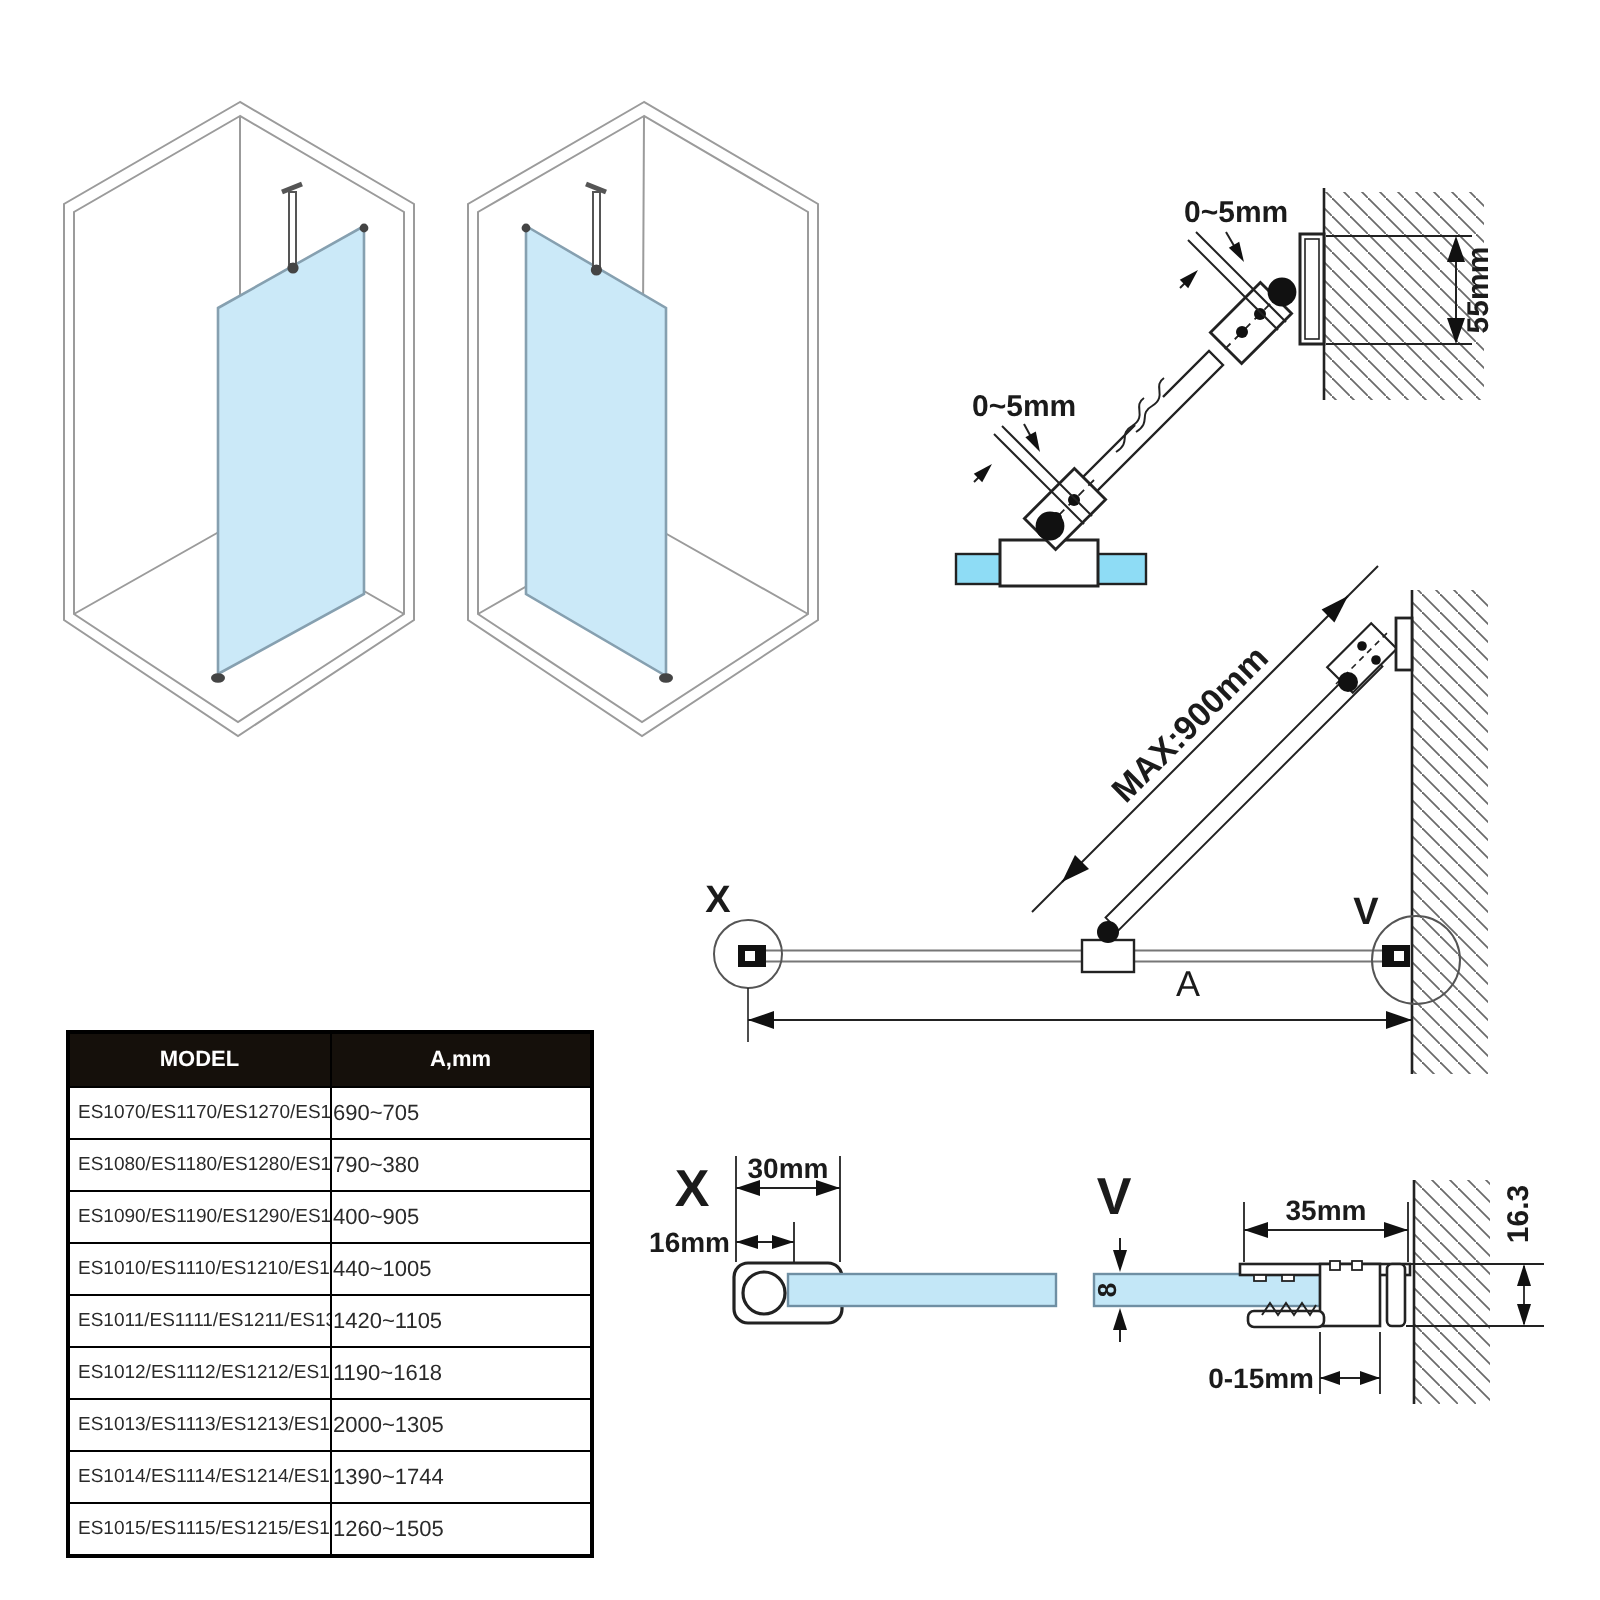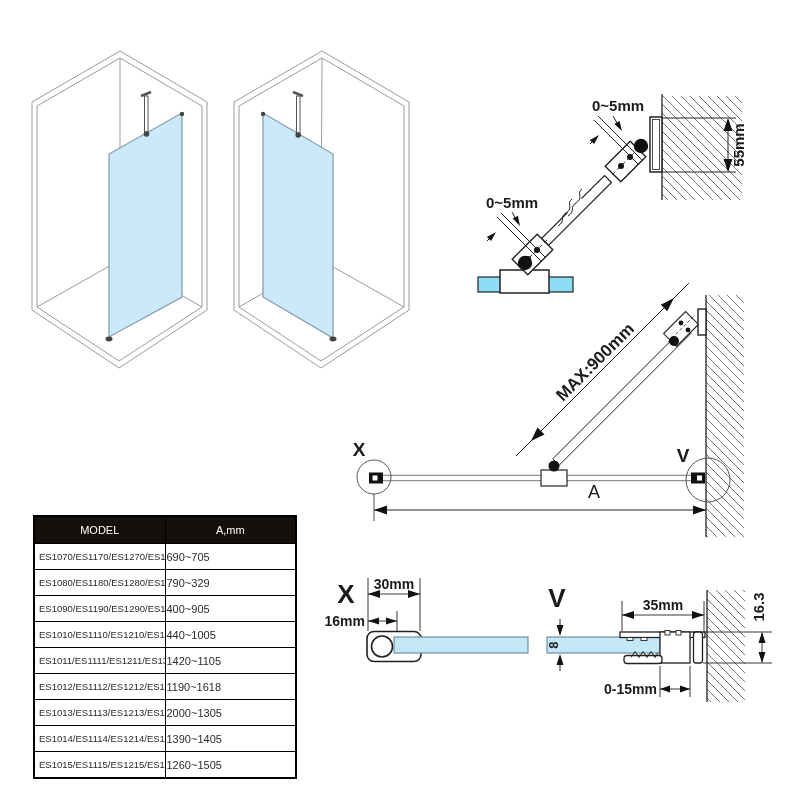--- a/index.html
+++ b/index.html
@@ -8,21 +8,21 @@
   #drawing{position:absolute;left:0;top:0;}
   svg text{font-family:"Liberation Sans",sans-serif;fill:#1b1b1b;}
   .dimtxt{font-weight:bold;font-size:15px;}
   .dimtxt14{font-weight:bold;font-size:14px;}
   .biglbl{font-weight:bold;font-size:26px;}
   .midlbl{font-weight:bold;font-size:19px;}
   
   #model-table{position:absolute;left:33px;top:515px;width:264px;border-collapse:collapse;
                border:2px solid #000;table-layout:fixed;}
   #model-table th,#model-table td{border:1px solid #000;overflow:hidden;white-space:nowrap;}
-  #model-table th{background:#15100b;color:#fff;font-size:11px;font-weight:normal;height:24px;}
+  #model-table th{background:#15100b;color:#fff;font-size:11px;font-weight:bold;height:24px;}
   #model-table td{height:23px;color:#2a2a2a;}
   #model-table td.model-cell{font-size:9.5px;padding-left:4px;text-align:left;width:180px;}
   #model-table td.value-cell{font-size:11px;width:80px;}
 </style>
 </head>
 <body>
 
 <div id="stage">
 
 <svg id="drawing" width="800" height="800" viewBox="0 0 800 800">
@@ -251,21 +251,21 @@
       <th>A,mm</th>
     </tr>
   </thead>
   <tbody>
     <tr>
       <td class="model-cell">ES1070/ES1170/ES1270/ES1370/ES1570</td>
       <td class="value-cell">690~705</td>
     </tr>
     <tr>
       <td class="model-cell">ES1080/ES1180/ES1280/ES1380/ES1580</td>
-      <td class="value-cell">790~329</td>
+      <td class="value-cell">790~380</td>
     </tr>
     <tr>
       <td class="model-cell">ES1090/ES1190/ES1290/ES1390/ES1590</td>
       <td class="value-cell">400~905</td>
     </tr>
     <tr>
       <td class="model-cell">ES1010/ES1110/ES1210/ES1310/ES1510</td>
       <td class="value-cell">440~1005</td>
     </tr>
     <tr>
@@ -275,21 +275,21 @@
     <tr>
       <td class="model-cell">ES1012/ES1112/ES1212/ES1312/ES1512</td>
       <td class="value-cell">1190~1618</td>
     </tr>
     <tr>
       <td class="model-cell">ES1013/ES1113/ES1213/ES1313/ES1513</td>
       <td class="value-cell">2000~1305</td>
     </tr>
     <tr>
       <td class="model-cell">ES1014/ES1114/ES1214/ES1314/ES1514</td>
-      <td class="value-cell">1390~1405</td>
+      <td class="value-cell">1390~1744</td>
     </tr>
     <tr>
       <td class="model-cell">ES1015/ES1115/ES1215/ES1315/ES1515</td>
       <td class="value-cell">1260~1505</td>
     </tr>
   </tbody>
 </table>
 
 </div>
 

